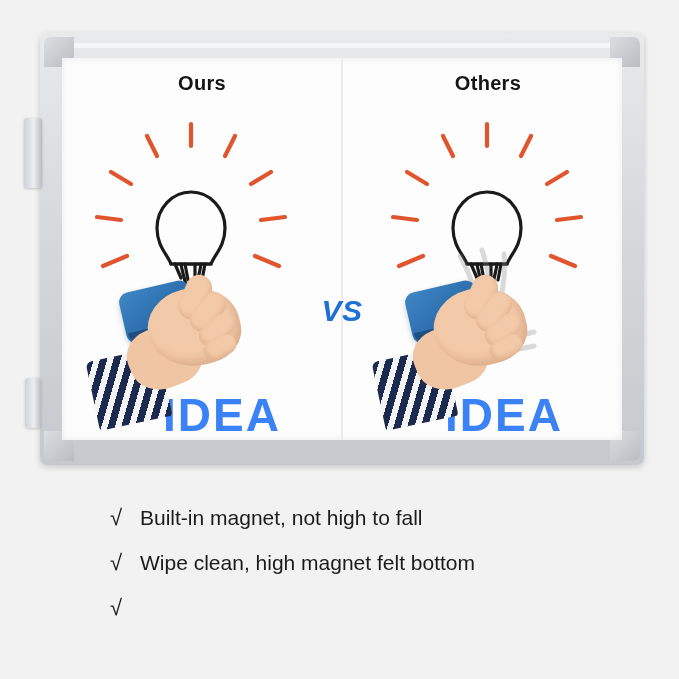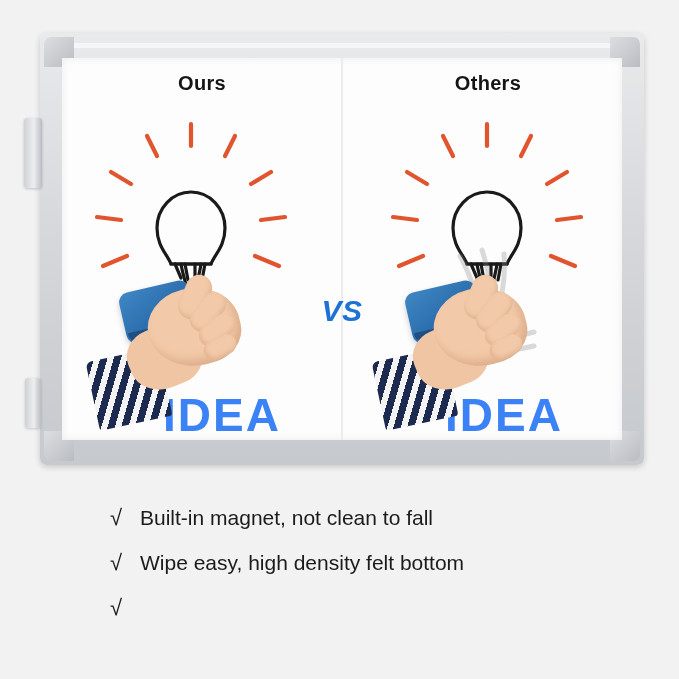--- a/index.html
+++ b/index.html
@@ -260,24 +260,24 @@
         </div>
       </div>
 
       <div class="vs">VS</div>
     </div>
   </div>
 
   <div class="features">
     <div class="feature-row">
       <span class="check">√</span>
-      <span class="feature-text">Built-in magnet, not clean to fall</span>
+      <span class="feature-text">Built-in magnet, not high to fall</span>
     </div>
     <div class="feature-row">
       <span class="check">√</span>
-      <span class="feature-text">Wipe easy, high density felt bottom</span>
+      <span class="feature-text">Wipe clean, high magnet felt bottom</span>
     </div>
     <div class="feature-row">
       <span class="check">√</span>
     </div>
   </div>
 
 </div>
 
 </body></html>

